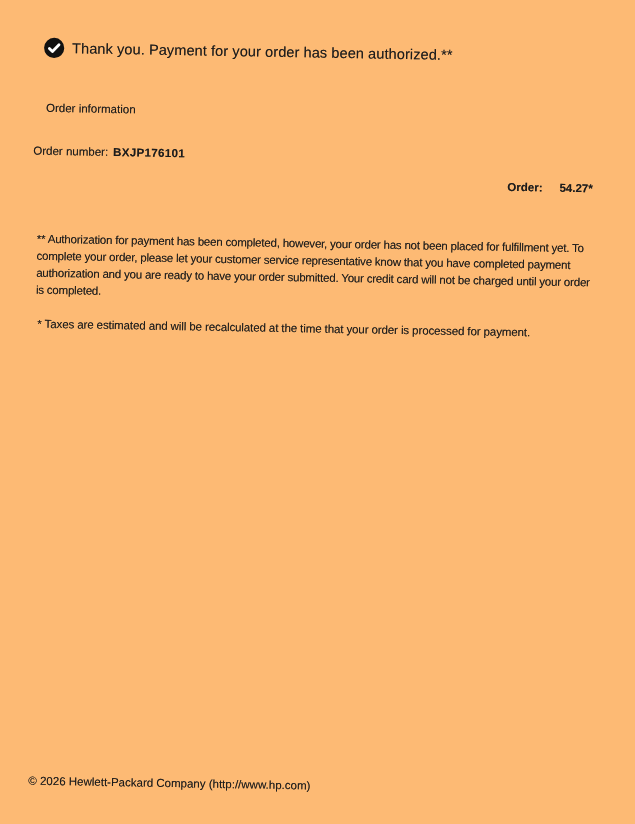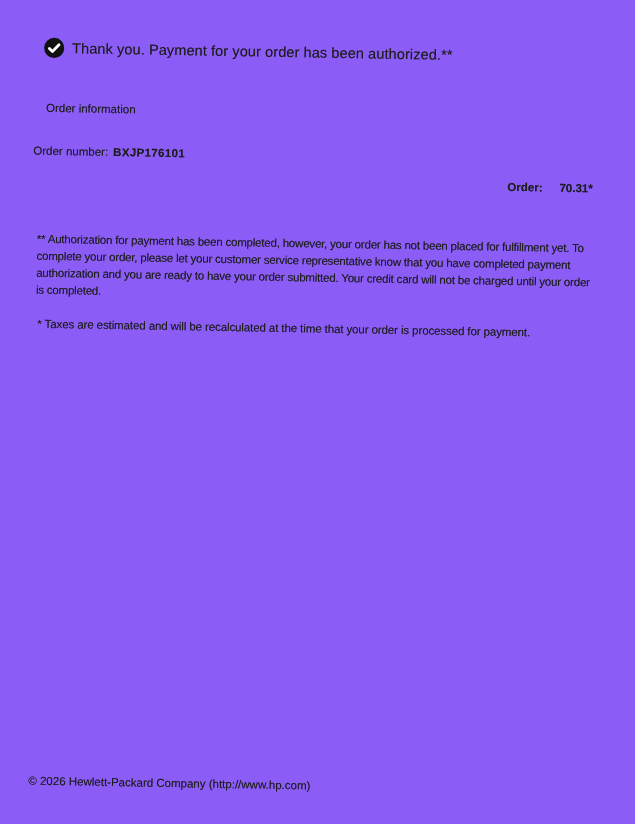--- a/index.html
+++ b/index.html
@@ -4,21 +4,21 @@
 <style>
   html, body {
     margin: 0;
     padding: 0;
     background: #ffffff;
   }
   .page {
     position: relative;
     width: 635px;
     height: 824px;
-    background: #8b5cf6;
+    background: #fdba74;
     overflow: hidden;
     font-family: "Liberation Sans", "DejaVu Sans", sans-serif;
     color: #1c1c1c;
   }
   
   .skew {
     position: absolute;
     inset: 0;
     transform: rotate(1deg);
     transform-origin: 0 0;
@@ -117,21 +117,21 @@
     </div>
 
     <div class="section-label soft">Order information</div>
 
     <div class="order-number-row soft">
       <span>Order number:</span><span class="order-number-value">BXJP176101</span>
     </div>
 
     <div class="total-row soft">
       <span>Order:</span>
-      <span>70.31*</span>
+      <span>54.27*</span>
     </div>
 
     <p class="note-authorization soft">** Authorization for payment has been completed, however, your order has not been placed for fulfillment yet. To complete your order, please let your customer service representative know that you have completed payment authorization and you are ready to have your order submitted. Your credit card will not be charged until your order is completed.</p>
 
     <p class="note-taxes soft">* Taxes are estimated and will be recalculated at the time that your order is processed for payment.</p>
 
     <div class="copyright soft">© 2026 Hewlett-Packard Company (http://www.hp.com)</div>
 
   </div>
 </div>

